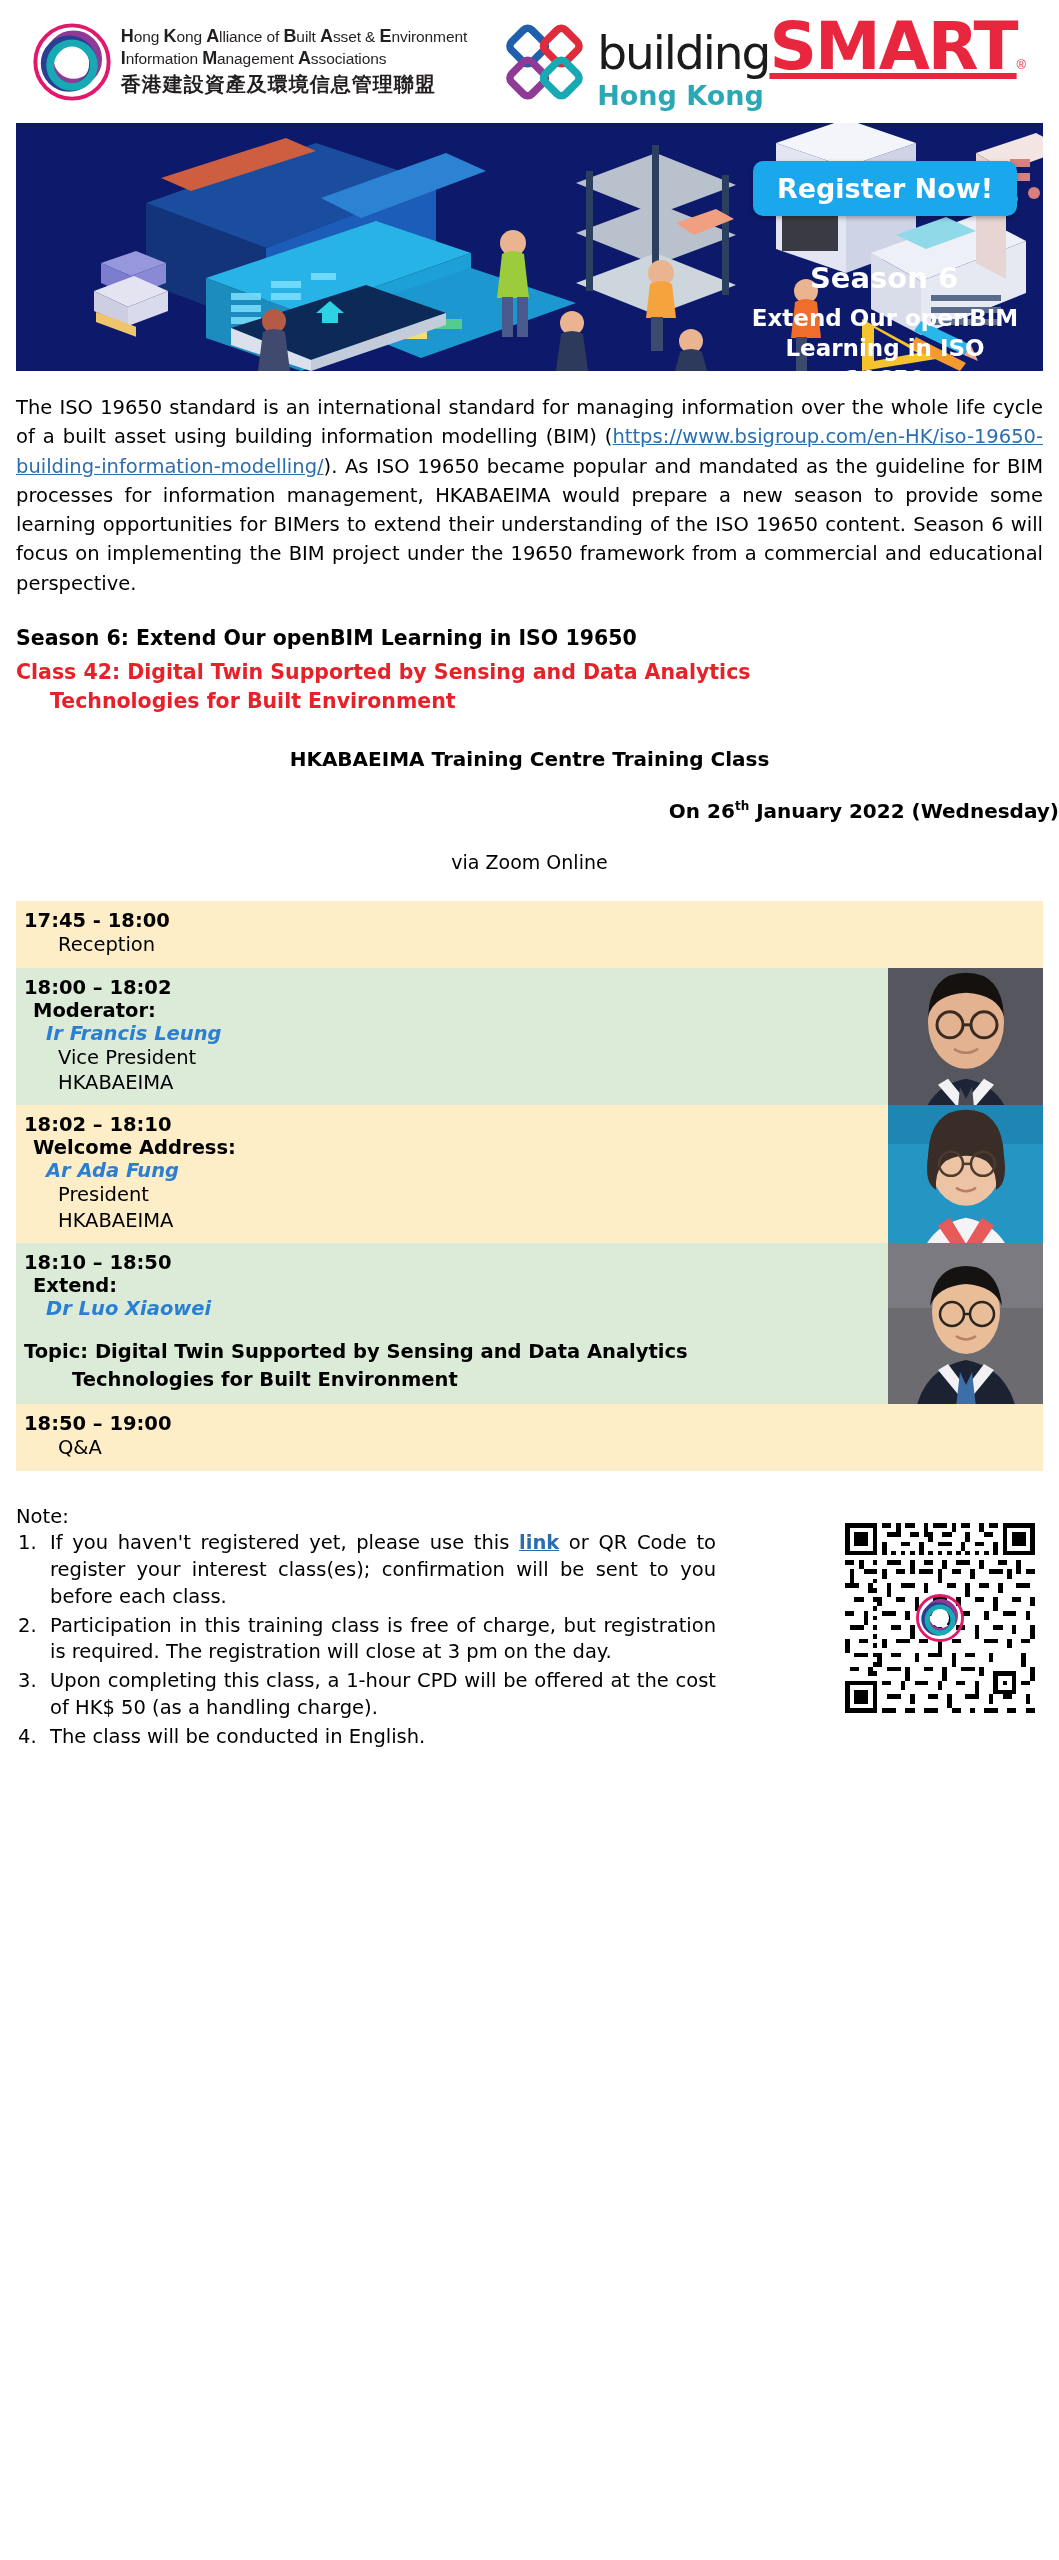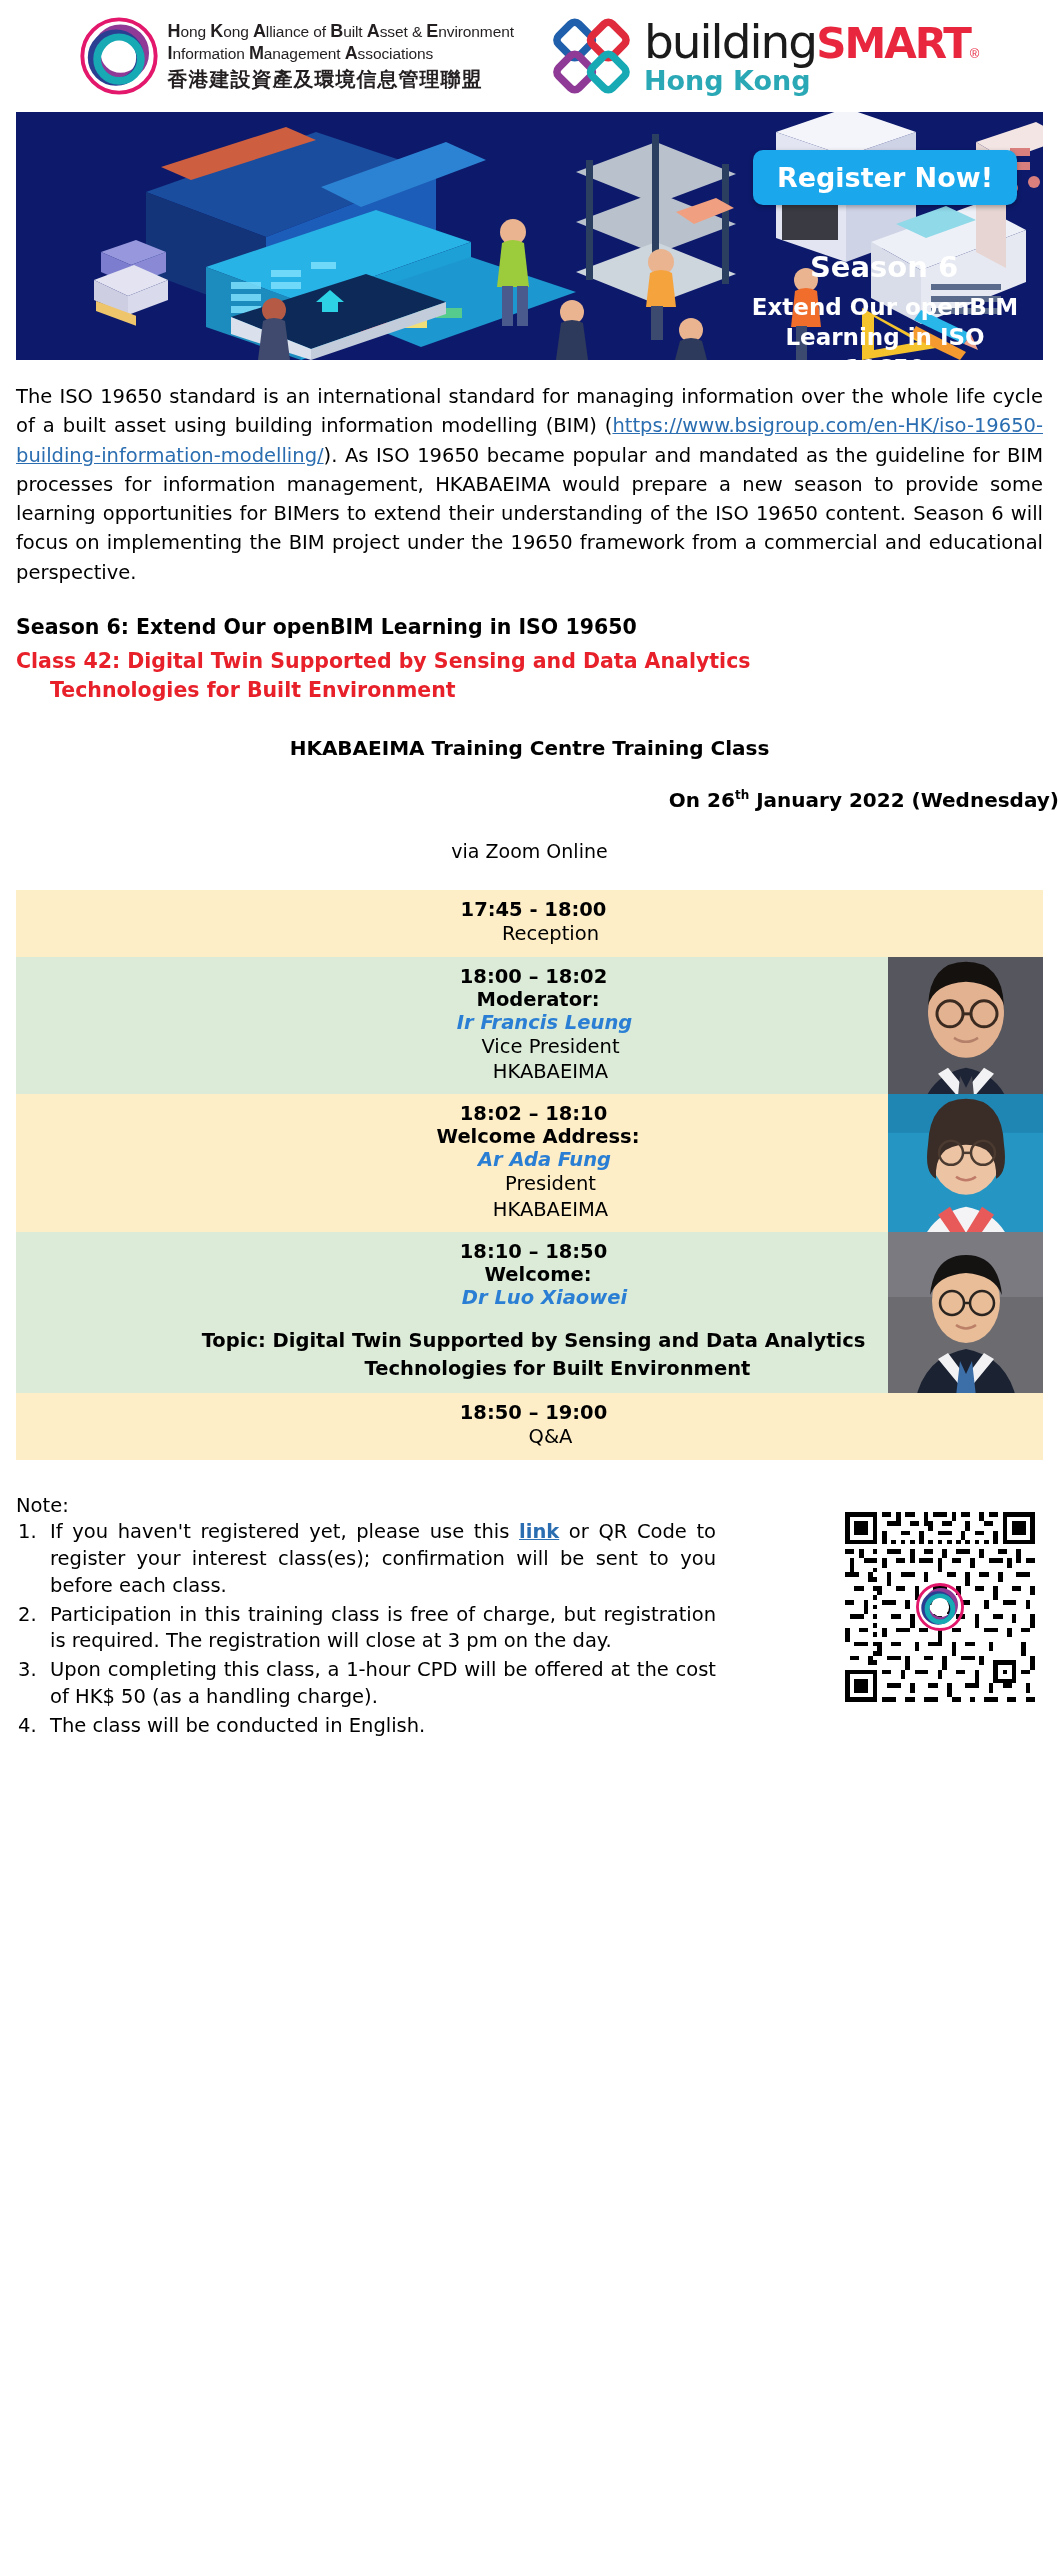--- a/index.html
+++ b/index.html
@@ -27,21 +27,21 @@
   .hk-text { line-height: 1.22; }
   .hk-line { font-size: 15.5px; color:#231f20; white-space: nowrap; letter-spacing:-0.1px; }
   .hk-line b { font-size: 18px; font-weight: bold; }
   .hk-cn { font-size: 20px; font-weight: bold; color:#231f20; letter-spacing: 1px; margin-top:2px;}
 
   .bsmart-logo { display:flex; align-items:center; gap:8px; }
   .bs-knot { width: 84px; height: 84px; flex:none; }
   .bs-words { line-height:1; }
   .bs-top { display:flex; align-items:baseline; }
   .bs-building { font-size: 47px; color:#1b1b1b; font-family:"DejaVu Sans", sans-serif; letter-spacing:-2px; }
-  .bs-smart { font-size: 42px; color:#e8273f; font-weight:bold; font-family:"DejaVu Sans", sans-serif; letter-spacing:-2px; }
+  .bs-smart { font-size: 66px; color:#e8273f; font-weight:bold; font-family:"DejaVu Sans", sans-serif; letter-spacing:-2px;text-decoration:underline; }
   .bs-reg { font-size: 13px; color:#e8273f; vertical-align: super; }
   .bs-hk { font-size: 27px; color:#2aa8b5; font-weight:bold; margin-top:2px; font-family:"DejaVu Sans", sans-serif;}
 
   
   .banner {
     position: relative;
     margin: 4px 16px 0 16px;
     height: 248px;
     background: #0d1a6b;
     overflow: hidden;
@@ -98,21 +98,21 @@
   .class-head .indent { display:block; padding-left: 34px; }
 
   .centre-block { text-align:center; margin-top: 30px; font-family:"DejaVu Sans", sans-serif; }
   .centre-1 { font-size: 20px; font-weight: bold; }
   .centre-2 { font-size: 20px; font-weight: bold; margin-top: 28px; text-align: right; }
   .centre-2 sup { font-size: 12px; }
   .centre-3 { font-size: 19px; margin-top: 28px; }
 
   
   .schedule { margin: 28px 16px 0 16px; position: relative; }
-  .row { position: relative; padding: 8px 0 10px 0; text-align: center; }
+  .row { position: relative; padding: 8px 0 10px 0; }
   .row.cream { background: #fdeec8; }
   .row.mint  { background: #dcebd8; }
   .row .time { font-size: 19.5px; font-weight: bold; font-family:"DejaVu Sans", sans-serif; padding-left: 8px;}
   .row .role { font-size: 19.5px; font-weight: bold; font-family:"DejaVu Sans", sans-serif; padding-left: 17px;}
   .row .plain { font-size: 19.5px; font-family:"DejaVu Sans", sans-serif; padding-left: 42px; }
   .row .person { font-size: 19.5px; font-weight: bold; font-style: italic; color:#2a7fd4;
                  font-family:"DejaVu Sans", sans-serif; padding-left: 30px; }
   .row .topic { font-size: 19.5px; font-weight: bold; font-family:"DejaVu Sans", sans-serif;
                 padding-left: 8px; margin-top: 18px; line-height:1.45; }
   .row .topic .indent { display:block; padding-left: 48px; }
@@ -406,21 +406,21 @@
           <line x1="75" y1="90" x2="83" y2="90" stroke="#4a3a30" stroke-width="2.5"></line>
           <path d="M68,114 q10,7 20,0" stroke="#c07a68" stroke-width="2.5" fill="none"></path>
           <path d="M28,200 q8,-48 50,-56 q42,8 50,56 z" fill="#f4f4f6"></path>
           <path d="M62,144 l16,26 l16,-26 l12,8 l-28,40 l-28,-40 z" fill="#e85a5a"></path>
         </svg>
       </div>
     </div>
 
     <div class="row mint">
       <div class="time">18:10 – 18:50</div>
-      <div class="role">Welcome:</div>
+      <div class="role">Extend:</div>
       <div class="person">Dr Luo Xiaowei</div>
       <div class="topic">
         <span>Topic: Digital Twin Supported by Sensing and Data Analytics</span>
         <span class="indent">Technologies for Built Environment</span>
       </div>
       <div class="portrait" style="height:170px">
         <svg width="155" height="170" viewBox="0 0 155 180" preserveAspectRatio="xMidYMid slice">
           <rect width="155" height="180" fill="#6b6b70"></rect>
           <rect width="155" height="70" fill="#7a7a80"></rect>
           <ellipse cx="78" cy="74" rx="34" ry="42" fill="#e8bd98"></ellipse>

